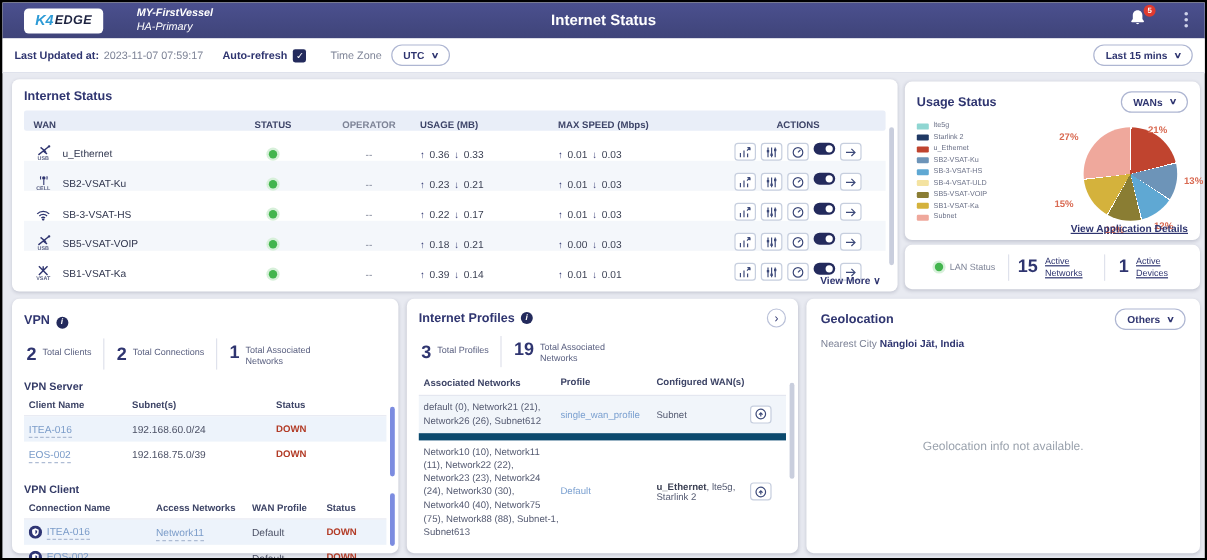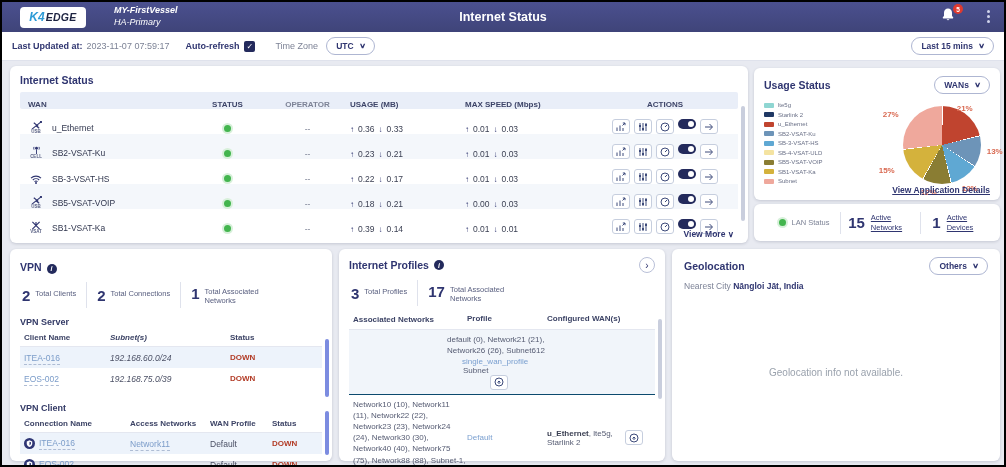--- a/index.html
+++ b/index.html
@@ -91,35 +91,35 @@
   .stats-row { display:flex; align-items:center; margin-top:7px; }
   .stat { display:flex; align-items:flex-start; gap:5px; padding:0 10px; }
   .stat:first-child { padding-left:2px; }
   .stat-num { font-size:15px; font-weight:bold; color:#2f3570; }
   .stat-lbl { font-size:7.5px; color:#5a6080; line-height:1.25; padding-top:2px; max-width:62px; }
   .stat-div { width:1px; height:26px; background:#dfe2ec; }
   .sub-title { font-size:9px; font-weight:bold; color:#333a66; margin-top:9px; }
   .mini-head { display:flex; font-size:8px; font-weight:bold; color:#3d4466; margin-top:6px; padding-bottom:4px; border-bottom:1px solid #e4e7f0; }
   .mini-row { display:flex; align-items:center; height:21px; font-size:8.5px; color:#4b5065; }
   .mini-row.alt { background:#edf3fb; }
-  .vs-c1 { width:90px; padding-left:4px; } .vs-c2 { width:120px;font-style:italic; } .vs-c3 { width:70px; }
+  .vs-c1 { width:90px; padding-left:4px; } .vs-c2 { width:120px; } .vs-c3 { width:70px; }
   .vc-c1 { width:110px; padding-left:4px; display:flex; align-items:center; gap:4px; }
   .vc-c2 { width:80px; } .vc-c3 { width:62px; } .vc-c4 { width:44px; }
   .link-dotted { color:#7b9cc9; border-bottom:1px dashed #aebcd4; padding-bottom:1px; cursor:pointer; }
   .down { color:#b23b26; font-weight:bold; font-size:8px; }
   .shield { width:11px; height:11px; flex:none; }
 
   
   #panel-profiles { left:337px; top:247px; width:326px; height:212px; padding:8px 10px; }
   #prof-head { display:flex; align-items:center; }
   #prof-expand { margin-left:auto; width:16px; height:16px; border:1px solid #b9c0d8; border-radius:50%; color:#2f3570;
     font-size:10px; display:flex; align-items:center; justify-content:center; cursor:pointer; }
   .prof-headrow { display:flex; font-size:8px; font-weight:bold; color:#3d4466; margin-top:8px; padding-bottom:4px; border-bottom:1px solid #e4e7f0; }
   .prof-row { display:flex; align-items:center; font-size:8px; color:#555b72; padding:4px 0; }
-  .prof-row.alt { background:#f1f5fa; border-bottom:1px solid #0c4a6e;flex-direction:column; }
+  .prof-row.alt { background:#f1f5fa; border-bottom:6px solid #0c4a6e; }
   .pr-c1 { width:118px; padding-left:4px; line-height:1.4; }
   .pr-c2 { width:80px; } .pr-c3 { width:78px; }
   .pr-c4 { width:24px; }
   .prof-link { color:#7ba0d0; cursor:pointer; }
   .wan-b { font-weight:bold; color:#3a3f52; }
 
   
   #panel-geo { left:670px; top:247px; width:328px; height:212px; padding:8px 12px; }
   #geo-head { display:flex; justify-content:space-between; align-items:center; }
   #geo-city { font-size:8.5px; color:#7c8296; margin-top:6px; }
@@ -621,21 +621,21 @@
       <span class="info-ic">i</span>
       <span id="prof-expand">›</span>
     </div>
     <div class="stats-row">
       <span class="stat">
           <span class="stat-num">3</span>
           <span class="stat-lbl">Total Profiles</span>
         </span>
       <span class="stat-div"></span>
       <span class="stat">
-          <span class="stat-num">17</span>
+          <span class="stat-num">19</span>
           <span class="stat-lbl" style="max-width:80px">Total Associated Networks</span>
         </span>
     </div>
     <div class="prof-headrow">
       <span class="pr-c1">Associated Networks</span>
       <span class="pr-c2">Profile</span>
       <span class="pr-c3">Configured WAN(s)</span>
     </div>
     <div class="prof-row alt">
       <span class="pr-c1">default (0), Network21 (21), Network26 (26), Subnet612</span>

